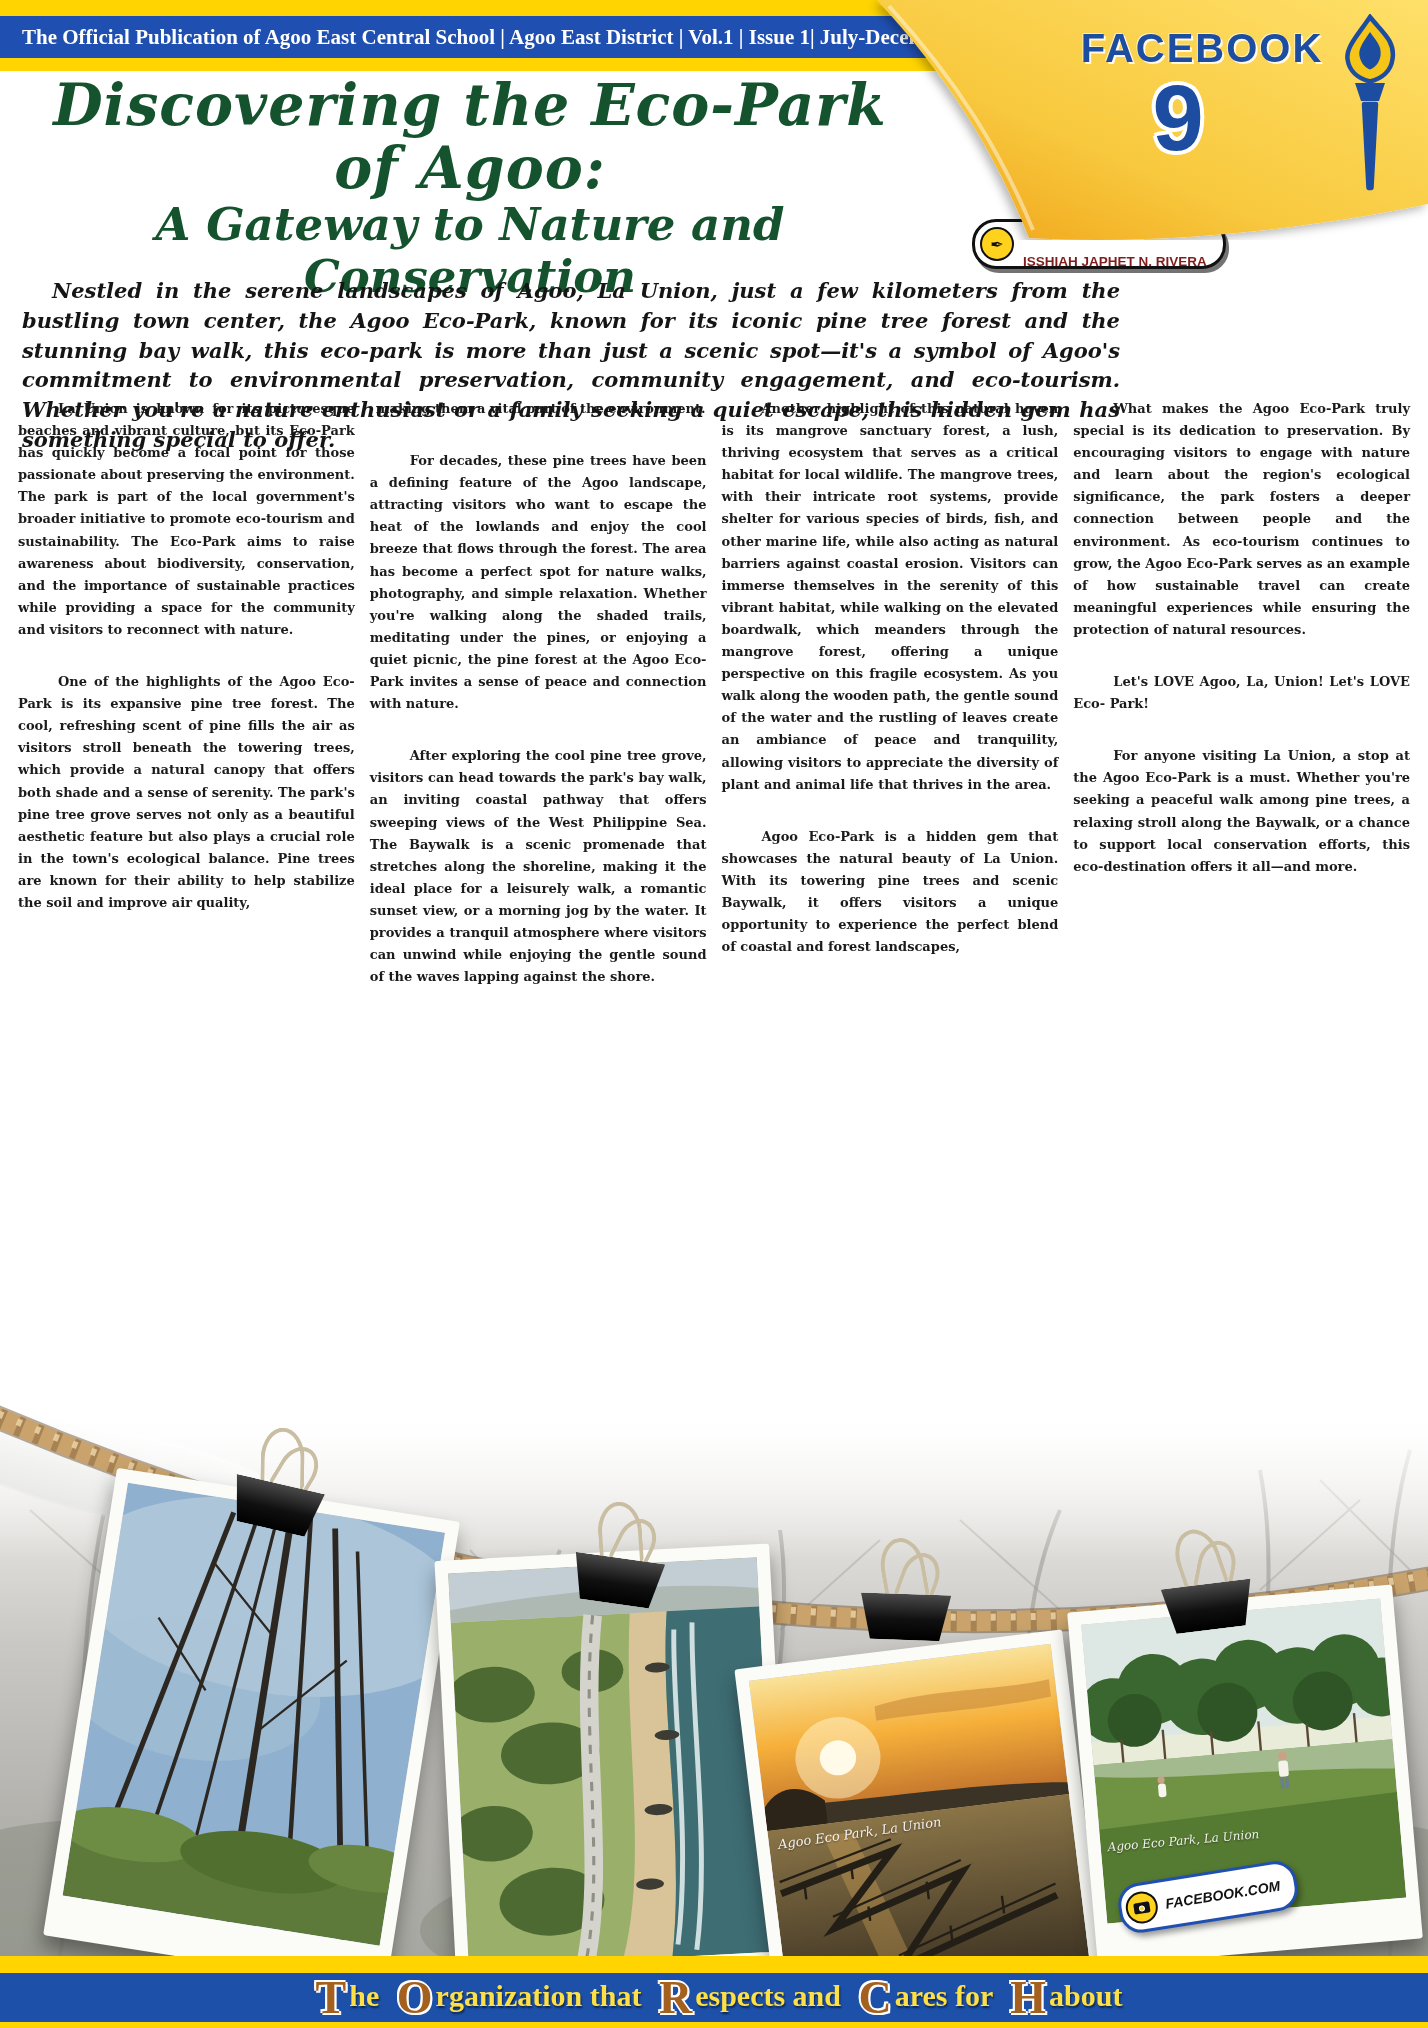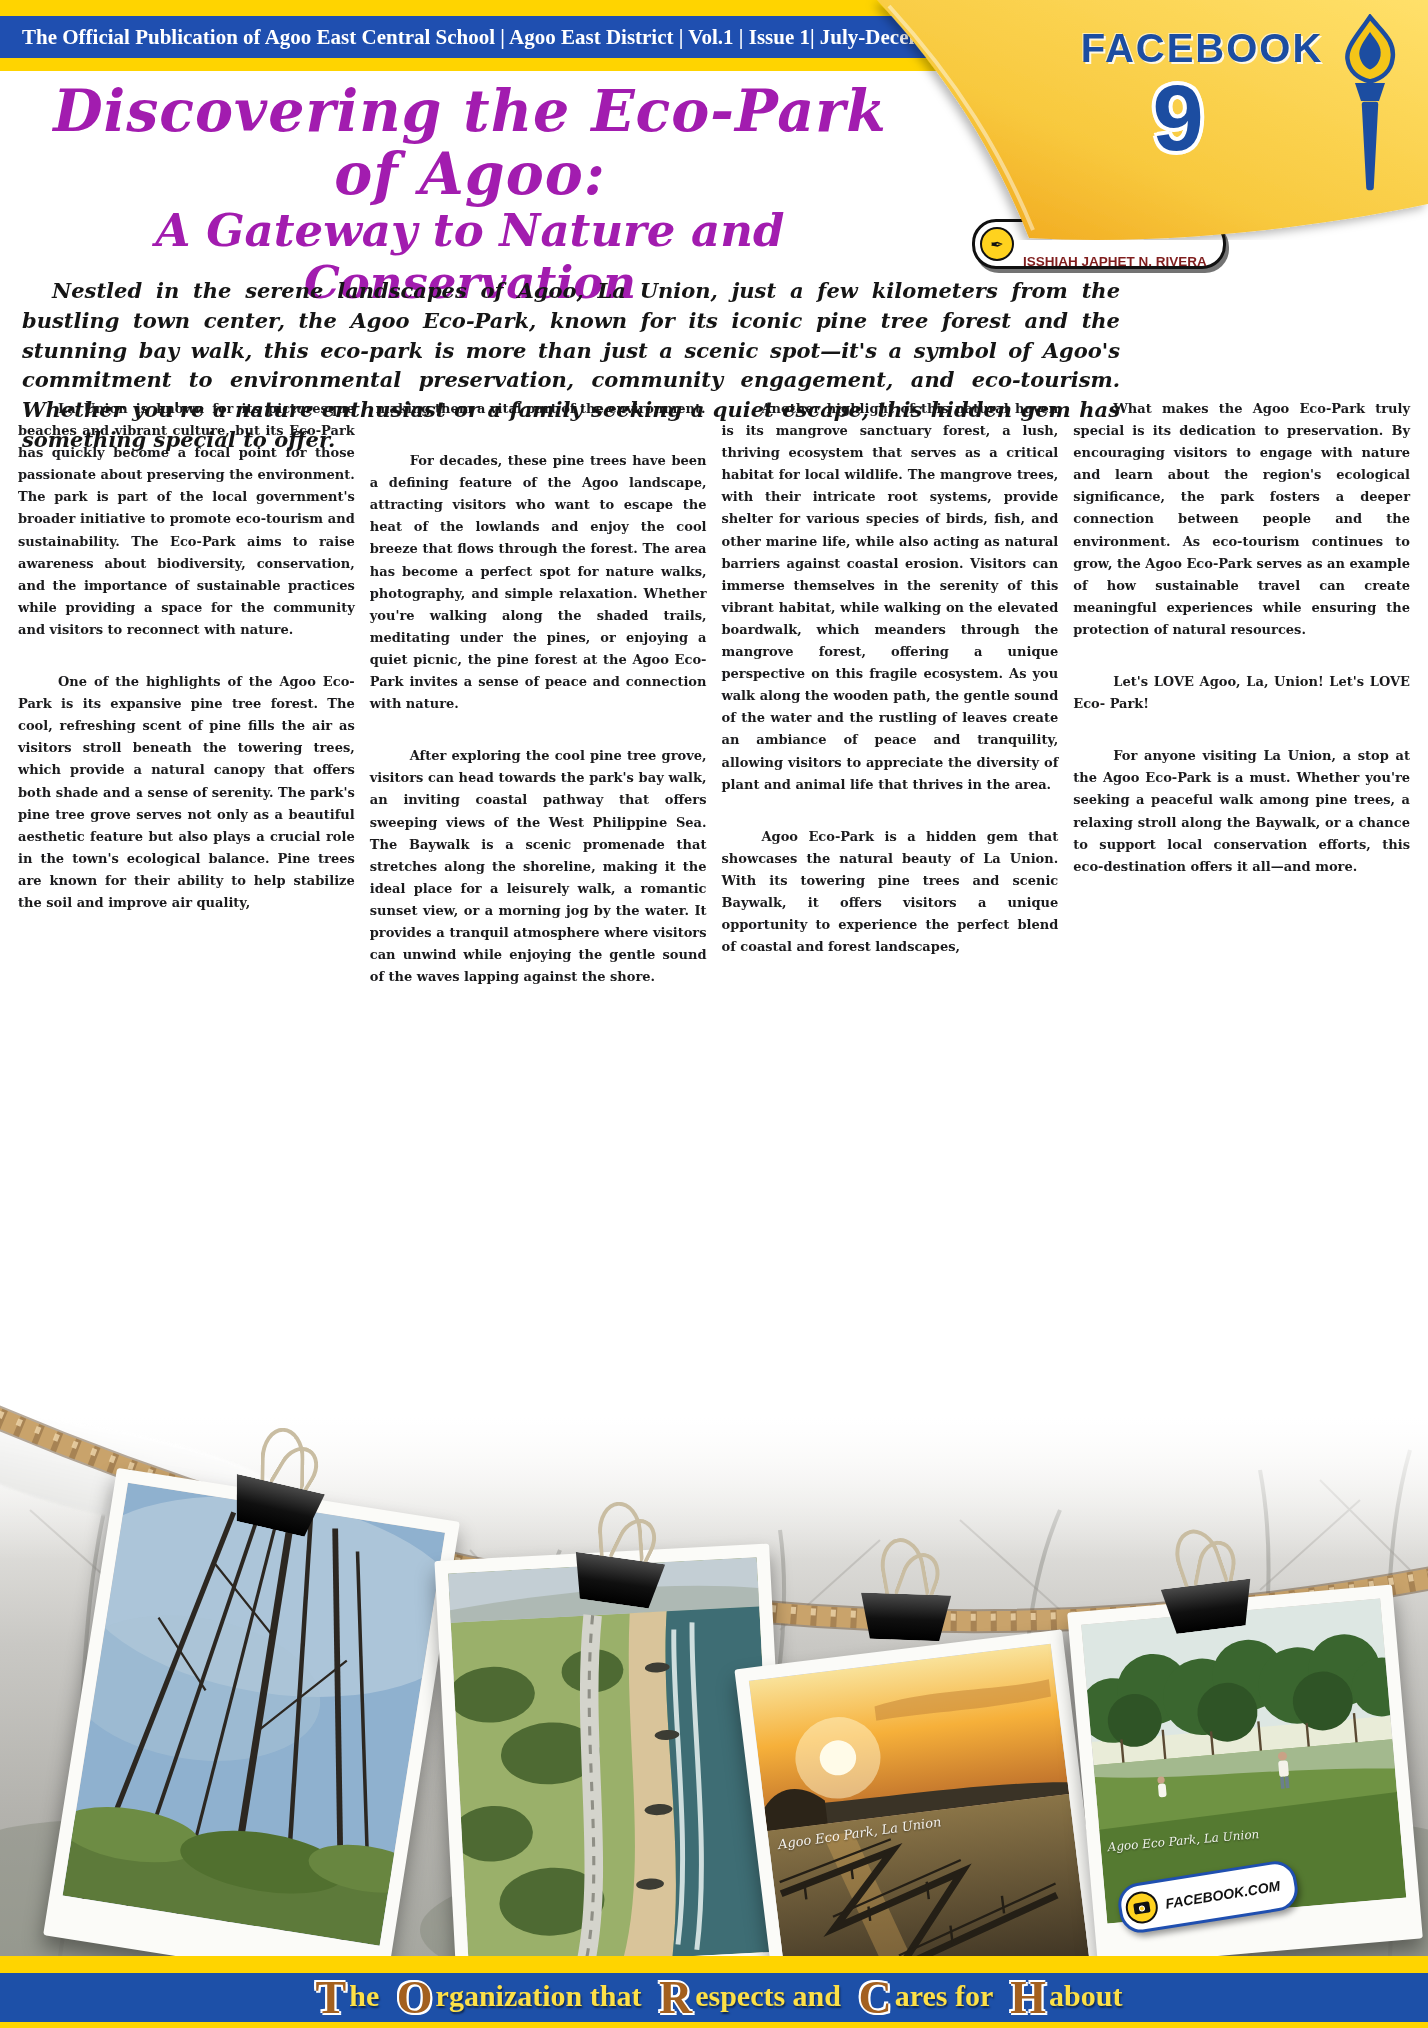--- a/index.html
+++ b/index.html
@@ -14,21 +14,21 @@
   
   .corner{position:absolute;top:0;right:0;width:565px;height:240px;z-index:10;}
   .features{position:absolute;left:1062px;top:26px;width:280px;text-align:center;z-index:11;
         font-family:"Liberation Sans",sans-serif;font-weight:bold;font-size:40px;letter-spacing:2px;
         color:#1c4da1;text-shadow:2px 2px 0 rgba(255,255,255,.85),-1px -1px 0 rgba(255,255,255,.6);}
   .pagenum{position:absolute;left:1118px;top:66px;width:120px;text-align:center;z-index:11;
         font-family:"Liberation Sans",sans-serif;font-weight:bold;font-size:92px;color:#1c4da1;
         text-shadow:-4px 0 #fff,4px 0 #fff,0 -4px #fff,0 4px #fff,-3px -3px #fff,3px 3px #fff,-3px 3px #fff,3px -3px #fff;}
   .torch{position:absolute;left:1324px;top:14px;width:92px;height:180px;z-index:11;}
   
-  .title{position:absolute;left:20px;top:80px;width:900px;text-align:center;color:#a21caf;
+  .title{position:absolute;left:20px;top:74px;width:900px;text-align:center;color:#14532d;
         font-style:italic;font-weight:bold;z-index:5;}
   .title .t1{font-size:57px;line-height:1.1;letter-spacing:1px;}
   .title .t2{font-size:45px;line-height:1.15;}
   
   .byline{position:absolute;left:972px;top:219px;height:40px;background:#fff;border:3px solid #111;
         border-radius:24px;display:flex;align-items:center;gap:9px;padding:2px 16px 2px 5px;
         box-shadow:3px 4px 0 rgba(0,0,0,.55);z-index:5;}
   .byline .pen{width:30px;height:30px;border-radius:50%;background:#ffd21e;border:2px solid #111;
         display:flex;align-items:center;justify-content:center;font-size:16px;color:#111;}
   .byline .who{font-family:"Liberation Sans",sans-serif;font-weight:bold;font-size:13.5px;color:#7f1d1d;white-space:nowrap;margin-top:34px;}

